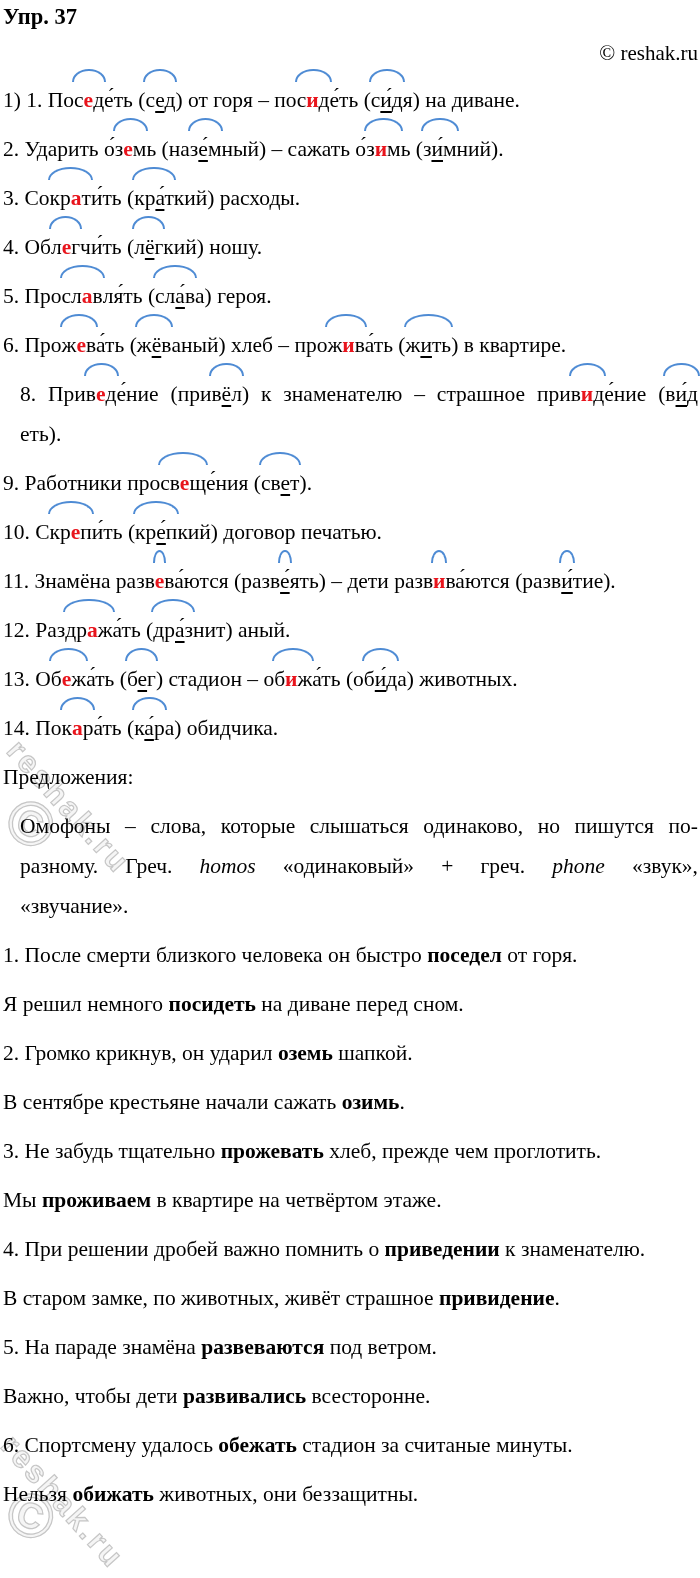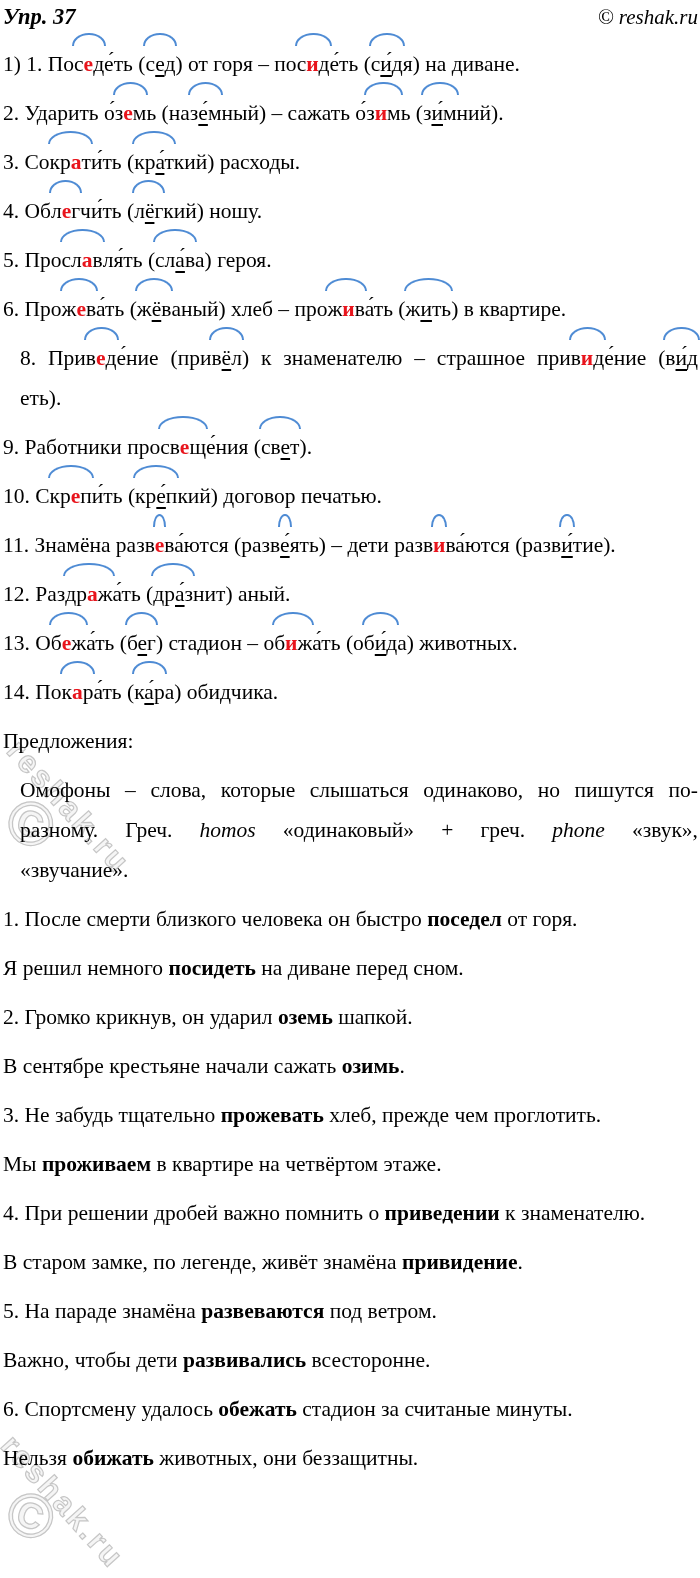--- a/index.html
+++ b/index.html
@@ -4,23 +4,23 @@
 <style>
   html,body{margin:0;padding:0;}
   body{
     width:700px;height:1578px;overflow:hidden;position:relative;
     background:#ffffff;
     font-family:"Liberation Serif", serif;
     font-size:21.5px;color:#000;
   }
   .content{position:relative;z-index:2;padding:4px 2px 0 3px;}
   .hdr{display:flex;justify-content:space-between;align-items:flex-start;
-       line-height:26px;margin-bottom:14px;font-style:italic;}
+       line-height:26px;margin-bottom:14px;}
   .hdr .title{font-weight:bold;font-size:22.5px;}
-  .hdr .brand{font-size:21px;}
+  .hdr .brand{font-size:21px;margin-top:36px;}
   .para{line-height:40px;margin:0 0 9px 0;}
   .justify{text-align:justify;margin-left:17px;}
   .spread{word-spacing:6px;}
   .b{font-weight:bold;}
   .i{font-style:italic;}
   .red{color:#e8141c;font-weight:bold;}
   .u{text-decoration:underline;text-decoration-thickness:1.5px;text-underline-offset:3.5px;}
   .arc{position:relative;display:inline-block;}
   .arc::before{
     content:"";position:absolute;left:-2px;right:-2px;top:-0.50em;height:0.52em;
@@ -70,19 +70,19 @@
       <div class="para"><span><span class="">14. По</span></span><span class="arc"><span class="">к</span><span class="red">а</span><span class="">р</span></span><span><span class="">а́ть (</span></span><span class="arc"><span class="">к</span><span class="u">а́</span><span class="">р</span></span><span><span class="">а) обидчика.</span></span></div>
       <div class="para"><span><span class="">Предложения:</span></span></div>
       <div class="para justify spread"><span><span class="">Омофоны – слова, которые слышаться одинаково, но пишутся по-разному. Греч. </span></span><span><span class="i">homos</span></span><span><span class=""> «одинаковый» + греч. </span></span><span><span class="i">phone</span></span><span><span class=""> «звук», «звучание».</span></span></div>
       <div class="para"><span><span class="">1. После смерти близкого человека он быстро </span></span><span><span class="b">поседел</span></span><span><span class=""> от горя.</span></span></div>
       <div class="para"><span><span class="">Я решил немного </span></span><span><span class="b">посидеть</span></span><span><span class=""> на диване перед сном.</span></span></div>
       <div class="para"><span><span class="">2. Громко крикнув, он ударил </span></span><span><span class="b">оземь</span></span><span><span class=""> шапкой.</span></span></div>
       <div class="para"><span><span class="">В сентябре крестьяне начали сажать </span></span><span><span class="b">озимь</span></span><span><span class="">.</span></span></div>
       <div class="para"><span><span class="">3. Не забудь тщательно </span></span><span><span class="b">прожевать</span></span><span><span class=""> хлеб, прежде чем проглотить.</span></span></div>
       <div class="para"><span><span class="">Мы </span></span><span><span class="b">проживаем</span></span><span><span class=""> в квартире на четвёртом этаже.</span></span></div>
       <div class="para"><span><span class="">4. При решении дробей важно помнить о </span></span><span><span class="b">приведении</span></span><span><span class=""> к знаменателю.</span></span></div>
-      <div class="para"><span><span class="">В старом замке, по легенде, живёт знамёна </span></span><span><span class="b">привидение</span></span><span><span class="">.</span></span></div>
+      <div class="para"><span><span class="">В старом замке, по животных, живёт страшное </span></span><span><span class="b">привидение</span></span><span><span class="">.</span></span></div>
       <div class="para"><span><span class="">5. На параде знамёна </span></span><span><span class="b">развеваются</span></span><span><span class=""> под ветром.</span></span></div>
       <div class="para"><span><span class="">Важно, чтобы дети </span></span><span><span class="b">развивались</span></span><span><span class=""> всесторонне.</span></span></div>
       <div class="para"><span><span class="">6. Спортсмену удалось </span></span><span><span class="b">обежать</span></span><span><span class=""> стадион за считаные минуты.</span></span></div>
       <div class="para"><span><span class="">Нельзя </span></span><span><span class="b">обижать</span></span><span><span class=""> животных, они беззащитны.</span></span></div>
     </div>
 </div>
 
 </body></html>

